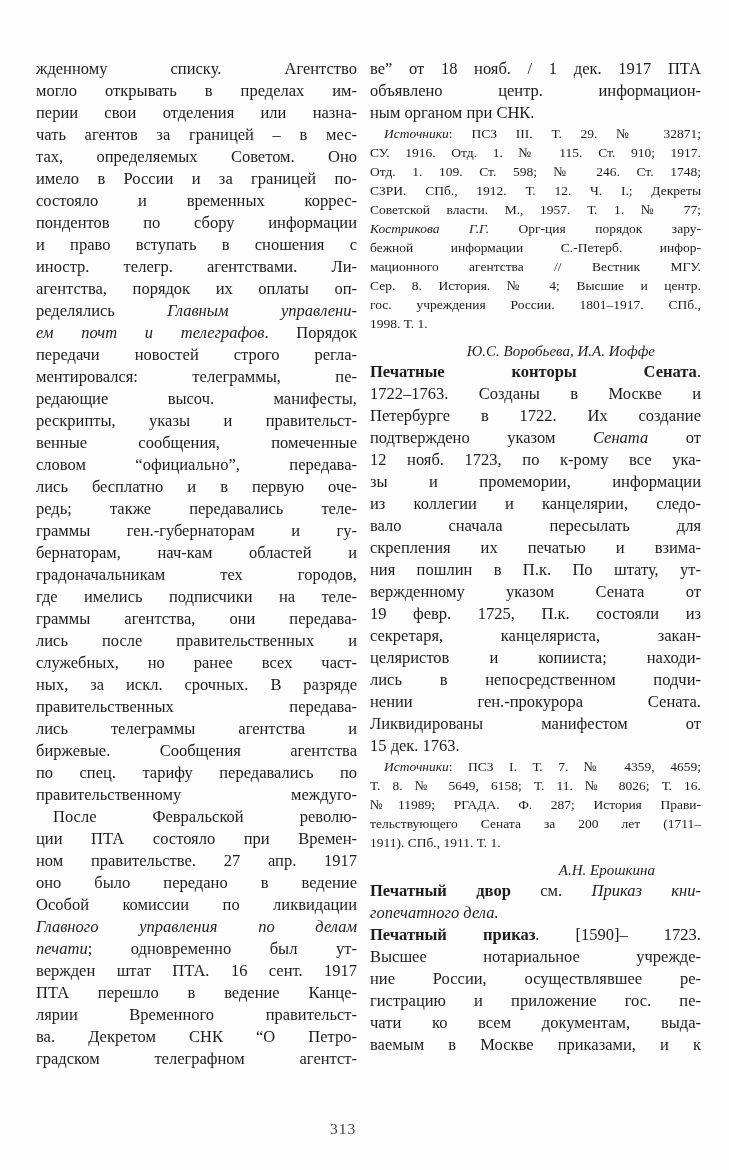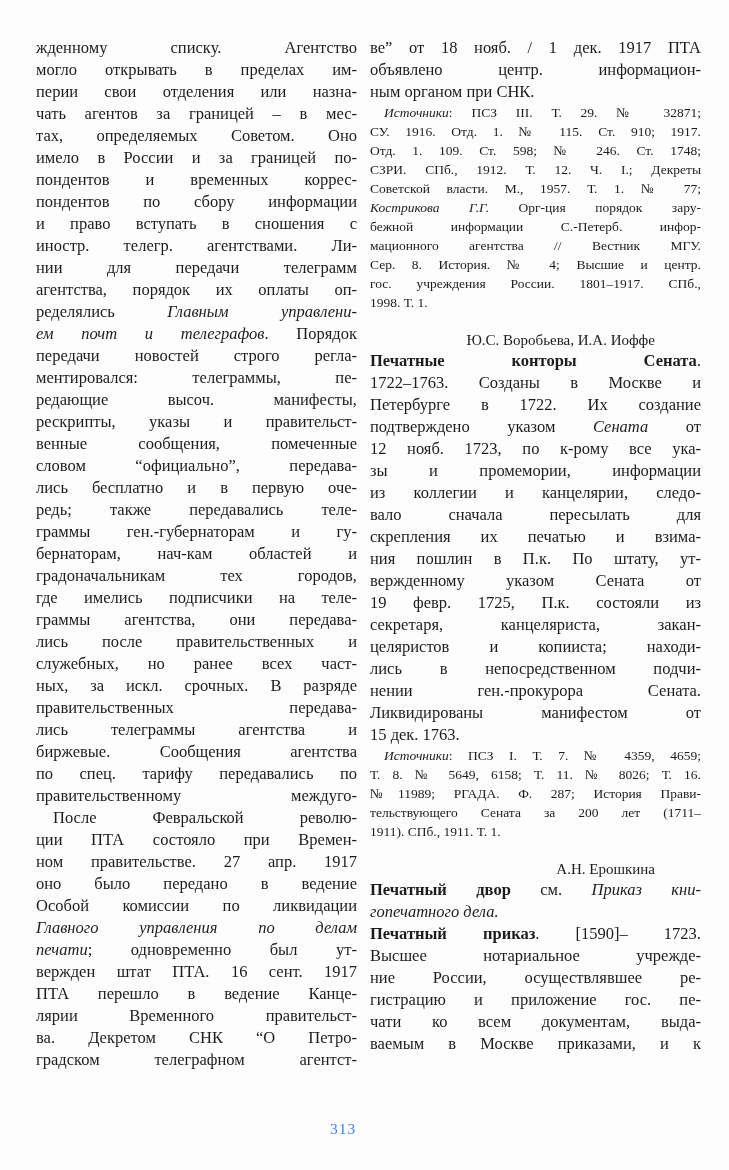--- a/index.html
+++ b/index.html
@@ -6,21 +6,21 @@
     margin: 0;
     padding: 0;
     background: #f4f4f4;
   }
   .page {
     position: relative;
     width: 729px;
     height: 1170px;
     background: #fdfdfd;
     box-sizing: border-box;
-    padding: 37px 28px 0 36px;
+    padding: 58px 28px 0 36px;
     font-family: "Liberation Serif", "DejaVu Serif", serif;
     color: #1c1c1c;
     overflow: hidden;
   }
   .columns {
     display: flex;
     gap: 13px;
   }
   .col { box-sizing: border-box; }
   .col-left  { width: 321px; }
@@ -32,21 +32,22 @@
     line-height: 22px;
   }
   .block-body:not(:first-child) { }
   .block-sources {
     font-size: 13.5px;
     line-height: 19px;
   }
   .block-signature {
     font-size: 15px;
     line-height: 20px;
-    margin-top: 18px;
+    margin-top: 8px;
+    font-style: italic;
     padding-right: 46px;
   }
   .block-signature .line {
     text-align: right;
     text-align-last: right;
   }
 
   .line {
     text-align: justify;
     text-align-last: justify;
@@ -57,42 +58,41 @@
   .block-sources .line.indent { text-indent: 14px; }
 
   .i { font-style: italic; }
   .b { font-weight: bold; }
 
   .page-number {
     position: absolute;
     left: 330px;
     top: 1120px;
     font-size: 15.5px;
-    color: #3b82f6;
+    color: #404040;
     letter-spacing: 1px;
   }
 </style>
 </head>
 <body>
 
 <div class="page">
   <div class="columns">
     <div class="col col-left">
         <div class="block block-body">
           <div class="line"><span>жденному списку. Агентство</span></div>
           <div class="line"><span>могло открывать в пределах им-</span></div>
           <div class="line"><span>перии свои отделения или назна-</span></div>
           <div class="line"><span>чать агентов за границей – в мес-</span></div>
           <div class="line"><span>тах, определяемых Советом. Оно</span></div>
           <div class="line"><span>имело в России и за границей по-</span></div>
-          <div class="line"><span>пондентов и временных коррес-</span></div>
+          <div class="line"><span>состояло и временных коррес-</span></div>
           <div class="line"><span>пондентов по сбору информации</span></div>
           <div class="line"><span>и право вступать в сношения с</span></div>
           <div class="line"><span>иностр. телегр. агентствами. Ли-</span></div>
-          <div class="line"><span>нии для передачи телеграмм</span></div>
           <div class="line"><span>агентства, порядок их оплаты оп-</span></div>
           <div class="line"><span>ределялись </span><span class="i">Главным управлени-</span></div>
           <div class="line"><span class="i">ем почт и телеграфов</span><span>. Порядок</span></div>
           <div class="line"><span>передачи новостей строго регла-</span></div>
           <div class="line"><span>ментировался: телеграммы, пе-</span></div>
           <div class="line"><span>редающие высоч. манифесты,</span></div>
           <div class="line"><span>рескрипты, указы и правительст-</span></div>
           <div class="line"><span>венные сообщения, помеченные</span></div>
           <div class="line"><span>словом “официально”, передава-</span></div>
           <div class="line"><span>лись бесплатно и в первую оче-</span></div>

